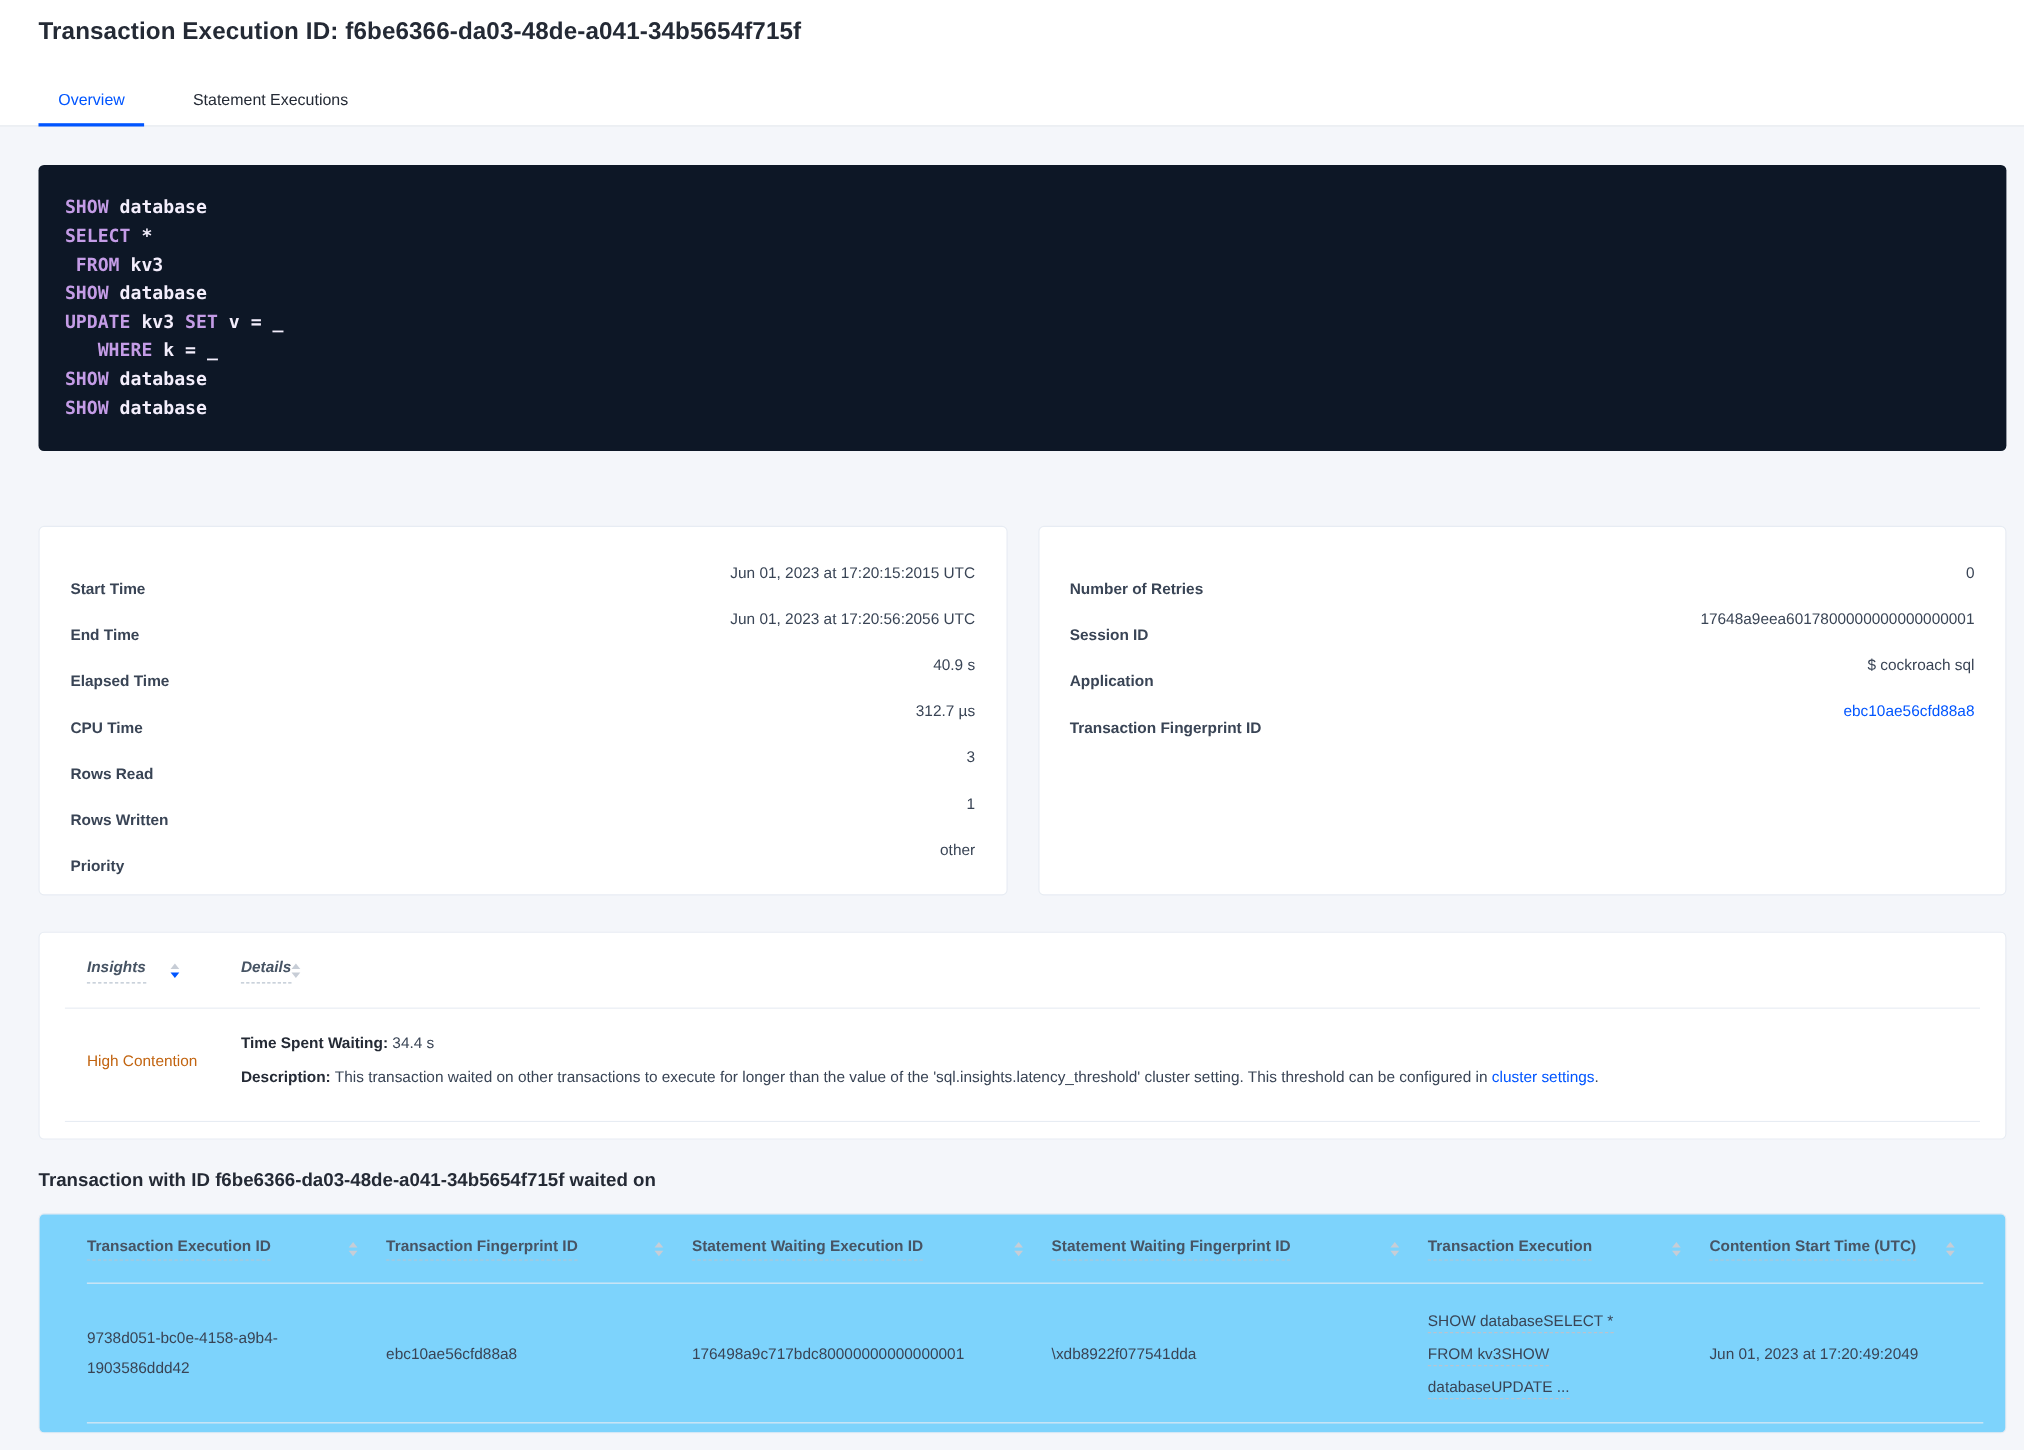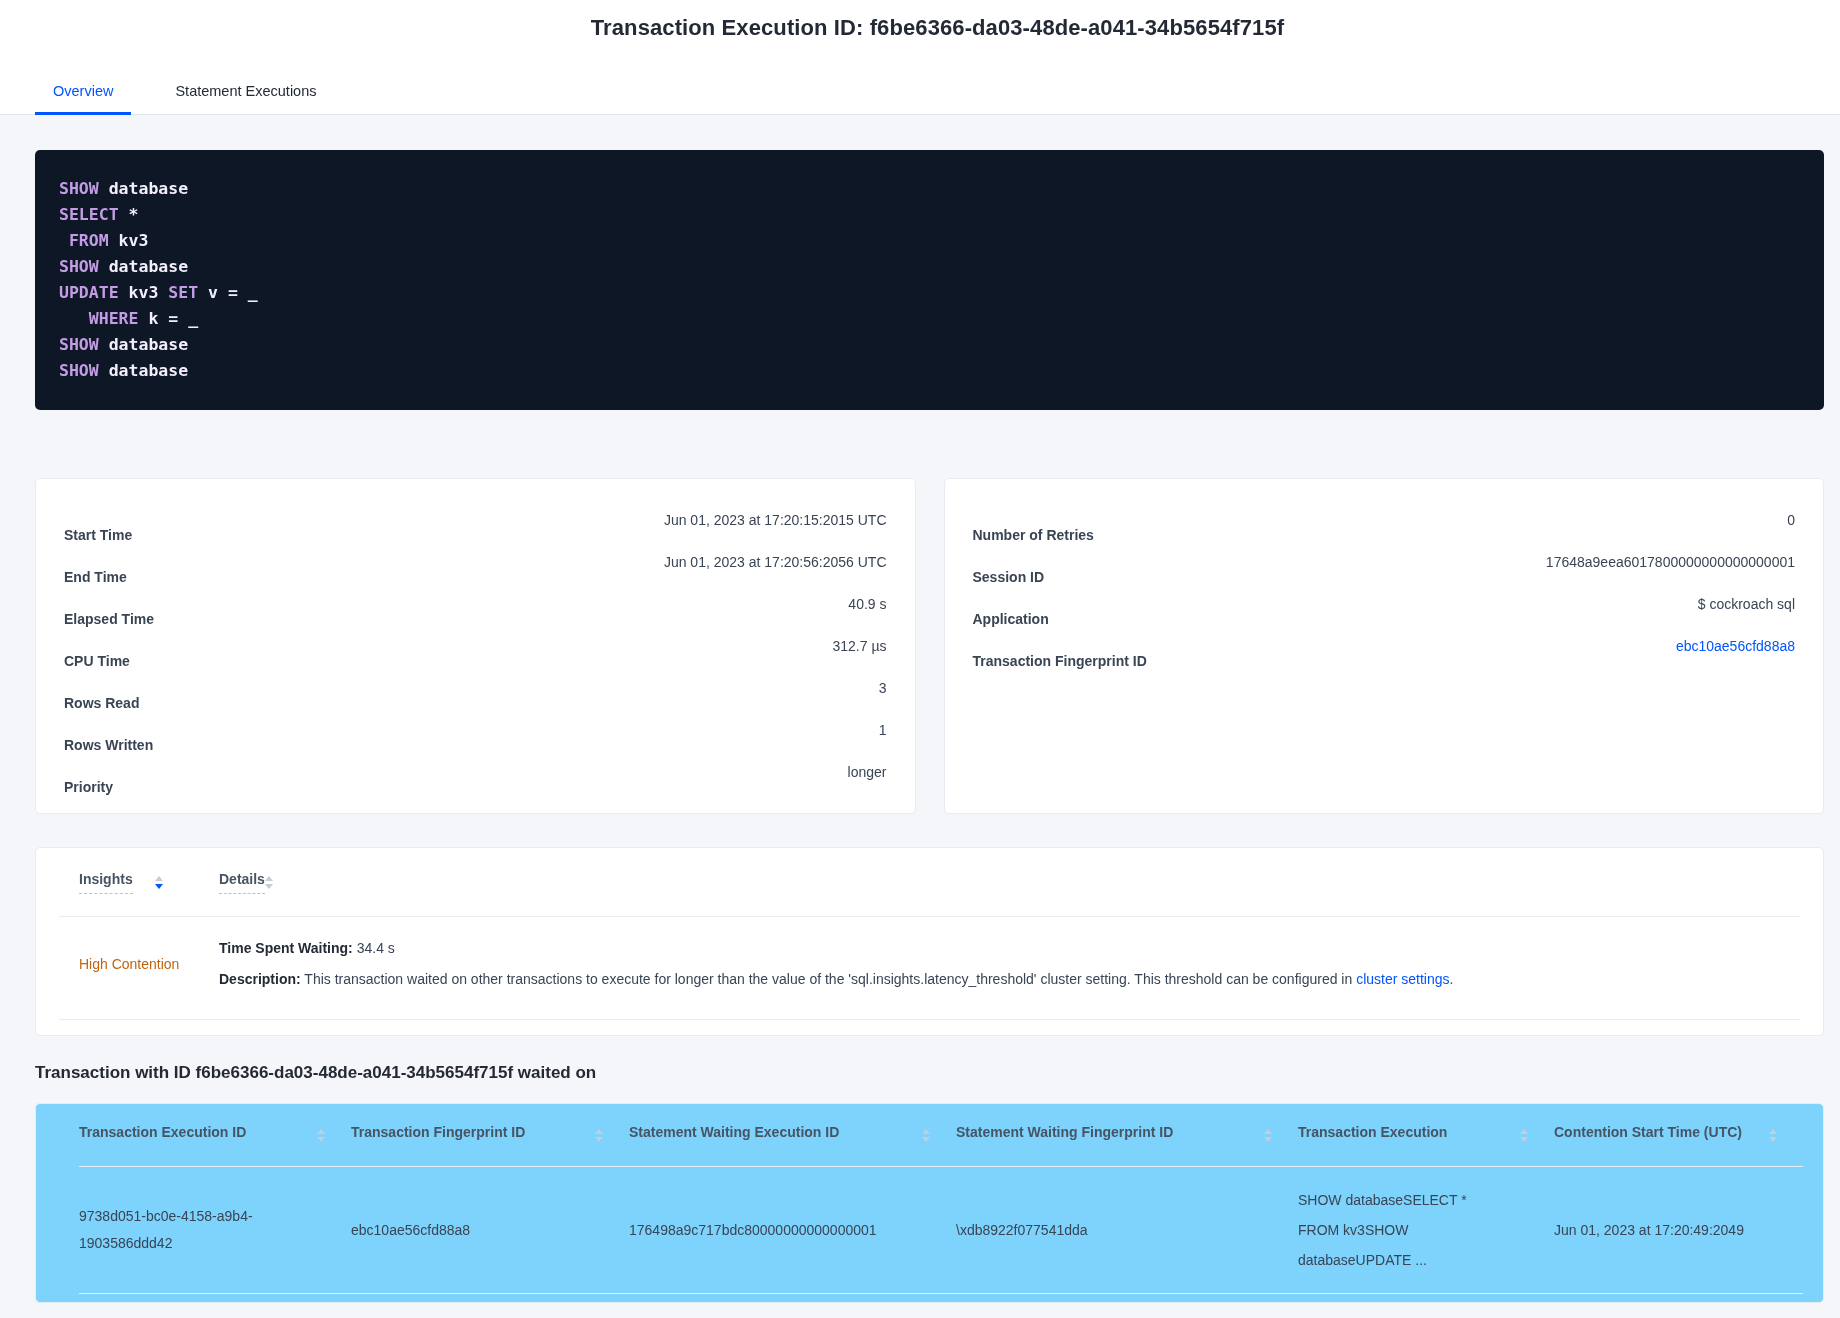--- a/index.html
+++ b/index.html
@@ -4,21 +4,21 @@
 <style>
   * { margin:0; padding:0; box-sizing:border-box; }
   html,body { width:1840px; height:1318px; overflow:hidden; }
   body {
     background:var(--page_bg,#f4f6fa);
     font-family:"Liberation Sans", sans-serif;
     color:var(--text,#394455);
     font-size:14px;
   }
   
-  .topbar { position:relative; background:#fff; height:115px; border-bottom:1px solid var(--divider,#e0e5eb); padding-left:35px;text-align:center; }
+  .topbar { position:relative; background:#fff; height:115px; border-bottom:1px solid var(--divider,#e0e5eb); padding-left:35px; }
   .page-title { padding-top:15px; font-size:22px; font-weight:700; color:var(--heading,#242a35); letter-spacing:.1px; }
   .tabs { position:absolute; bottom:-1px; left:35px; display:flex; gap:26px; }
   .tab { padding:0 18px 13px; font-size:14.5px; color:var(--heading,#242a35); cursor:pointer; border-bottom:3px solid transparent; }
   .tab.active { color:var(--accent,#0055ff); border-bottom-color:var(--accent,#0055ff); }
   .content { padding:0 16px 0 35px; }
   
   .sqlbox {
     margin-top:35px; background:var(--code_bg,#0d1726); border-radius:5px;
     padding:26px 24px; font-family:"DejaVu Sans Mono", monospace;
     font-size:16.5px; line-height:26px; font-weight:600;
@@ -34,21 +34,21 @@
   .srow .linkval { color:var(--accent,#0055ff); cursor:pointer; }
   
   .sorticon { display:inline-flex; flex-direction:column; gap:3px; cursor:pointer; }
   .sorticon i { display:block; width:0; height:0; border-left:4.5px solid transparent; border-right:4.5px solid transparent; }
   .sorticon .up { border-bottom:5px solid var(--sort_gray,#c7cdd6); }
   .sorticon .dn { border-top:5px solid var(--sort_gray,#c7cdd6); }
   .sorticon.active-desc .dn { border-top-color:var(--accent,#0055ff); }
   .dashed { border-bottom:1px dashed var(--dash,#b9c3cf); padding-bottom:6px; }
   
   .insights-card { margin-top:33px; background:#fff; border:1px solid var(--card_border,#e7ecf3); border-radius:5px; padding:0 23px 15px; }
-  .ihead { display:flex; align-items:center; height:69px; border-bottom:1px solid var(--card_border,#e7ecf3); }
+  .ihead { display:flex; align-items:center; height:69px; border-bottom:1px solid var(--card_border,#e7ecf3);font-style:italic; }
   .ihead .hc1 { width:160px; padding-left:20px; display:flex; align-items:center; gap:22px; }
   .ihead .hc2 { flex:1; display:flex; justify-content:flex-start; align-items:center; padding-right:50px; }
   .ihead .hlabel { font-weight:700; color:var(--label,#475464); }
   .irow { display:flex; padding:16px 0 24px; border-bottom:1px solid var(--card_border,#e7ecf3); }
   .irow .rc1 { width:160px; padding-left:20px; align-self:center; color:var(--warning,#c26410); }
   .irow .rc2 { flex:1; line-height:31px; padding-right:20px; }
   .irow b { font-weight:700; color:var(--heading,#242a35); }
   .link { color:var(--accent,#0055ff); cursor:pointer; }
   
   .section-heading { margin-top:27px; font-size:17px; font-weight:700; color:var(--heading,#242a35); }
@@ -99,21 +99,21 @@
         <div class="srow">
           <span class="lbl">Rows Read</span>
           <span class="val">3</span>
         </div>
         <div class="srow">
           <span class="lbl">Rows Written</span>
           <span class="val">1</span>
         </div>
         <div class="srow">
           <span class="lbl">Priority</span>
-          <span class="val">longer</span>
+          <span class="val">other</span>
         </div>
       </div>
     <div class="card" id="right-rows">
         <div class="srow">
           <span class="lbl">Number of Retries</span>
           <span class="val">0</span>
         </div>
         <div class="srow">
           <span class="lbl">Session ID</span>
           <span class="val">17648a9eea6017800000000000000001</span>

